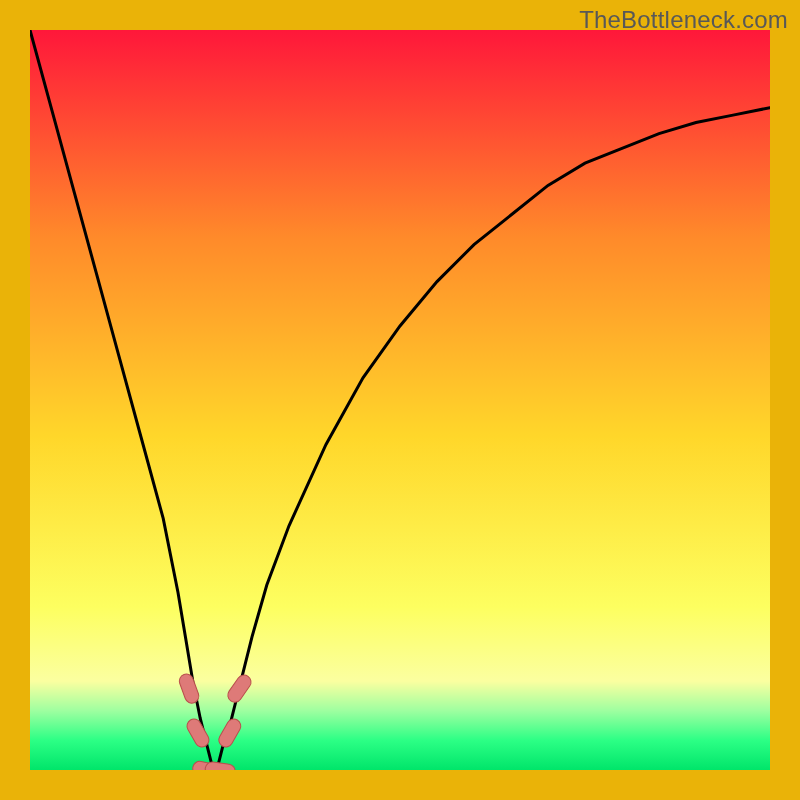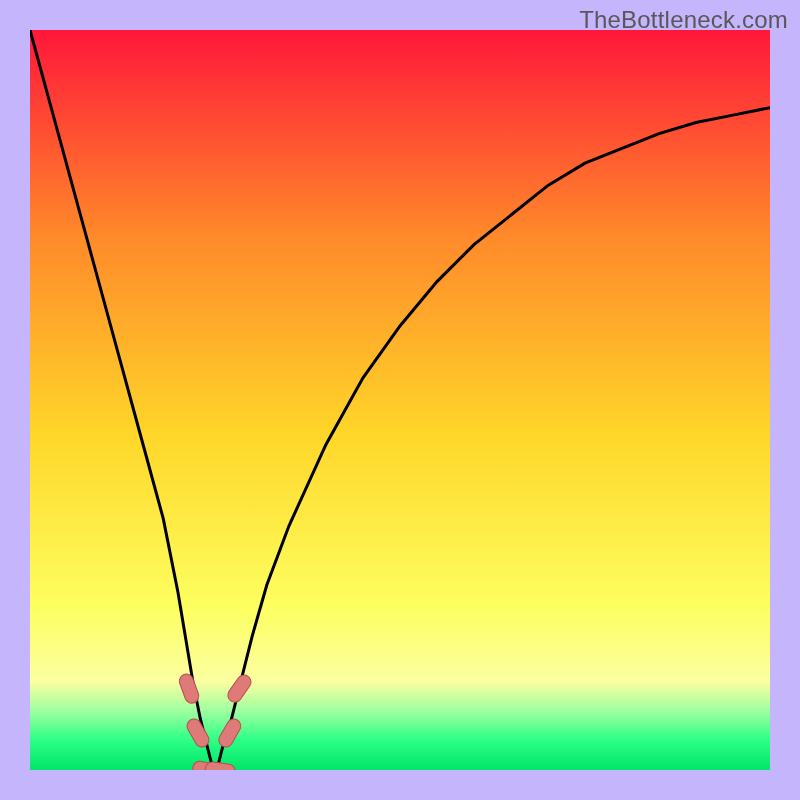--- a/index.html
+++ b/index.html
@@ -9,21 +9,21 @@
     height: 800px;
     background: #000;
     overflow: hidden;
   }
   .frame {
     position: absolute;
     left: 0;
     top: 0;
     width: 800px;
     height: 800px;
-    background: #c4b5fd;
+    background: #eab308;
   }
   .plot {
     position: absolute;
     left: 30px;
     top: 30px;
     width: 740px;
     height: 740px;
   }
   .watermark {
     position: absolute;

